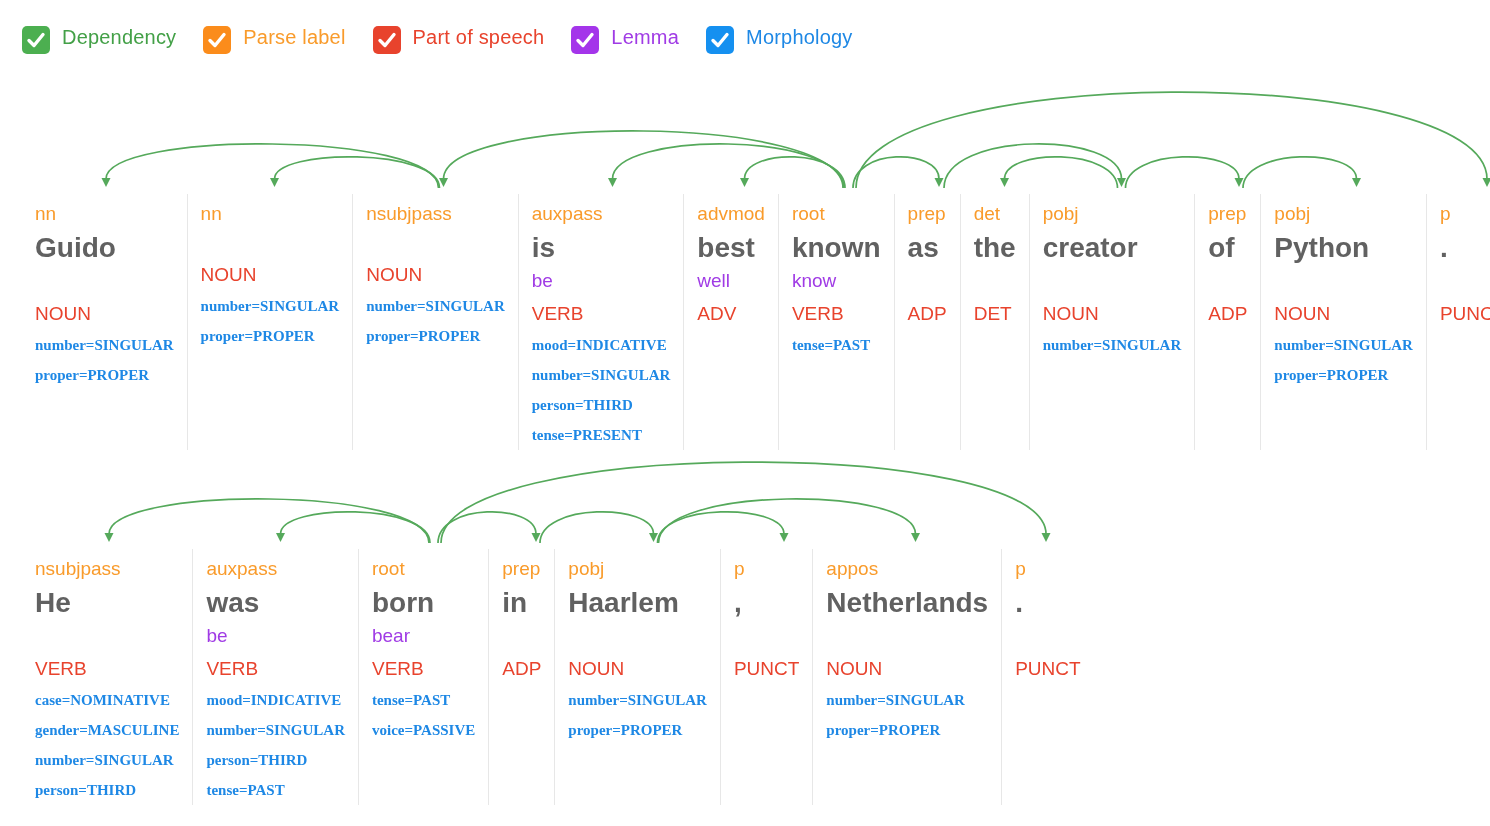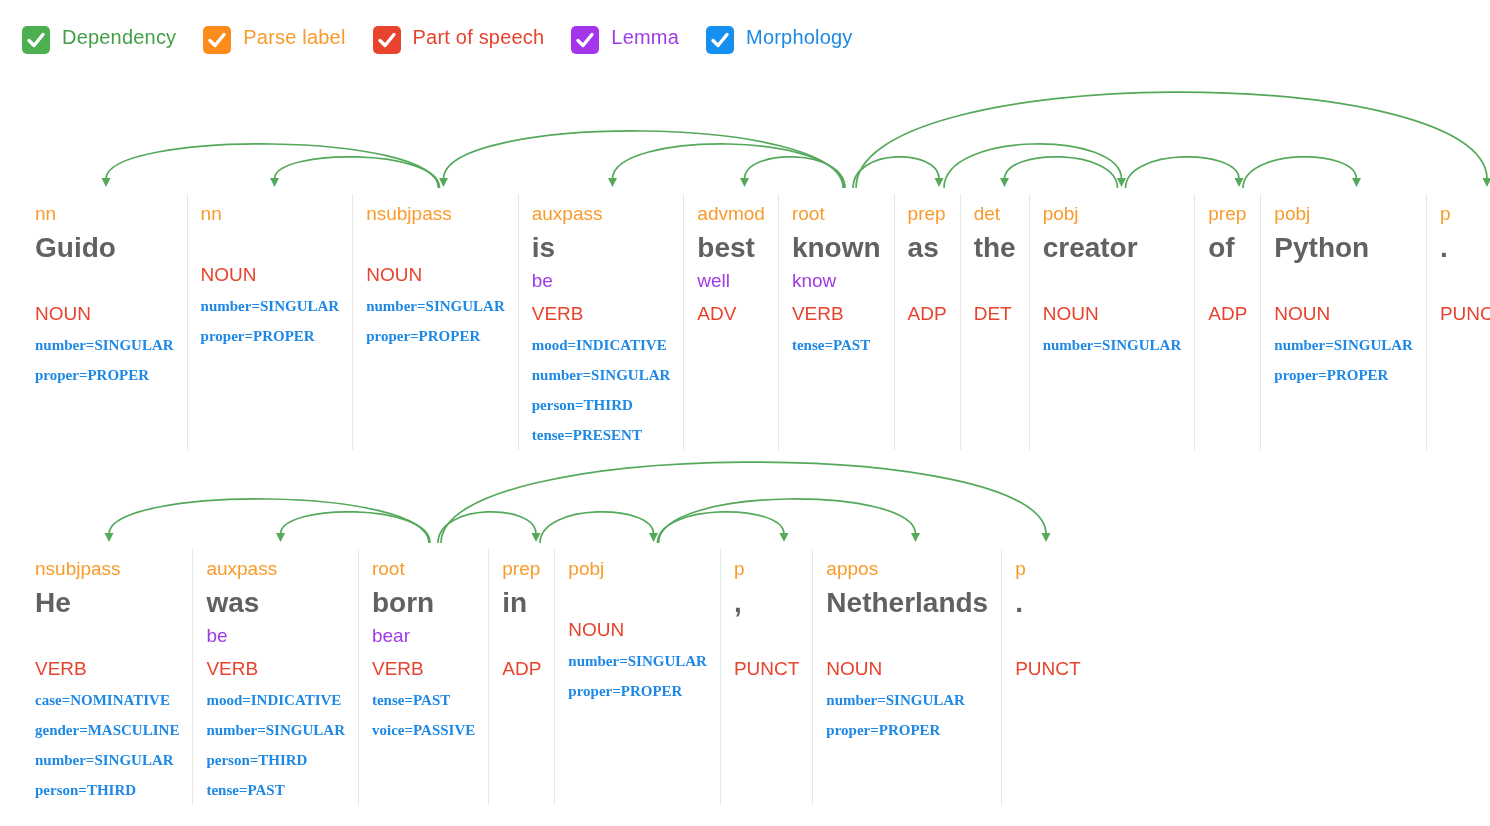--- a/index.html
+++ b/index.html
@@ -265,20 +265,21 @@
   </div>
         <div class="token">
     <div class="dep">prep</div>
     <div class="word">in</div>
     <div class="lemma"></div>
     <div class="pos">ADP</div>
     <div class="morph"></div>
   </div>
         <div class="token">
     <div class="dep">pobj</div>
+    <div class="word">Haarlem</div>
     <div class="lemma"></div>
     <div class="pos">NOUN</div>
     <div class="morph">
             <div>number=SINGULAR</div>
             <div>proper=PROPER</div>
           </div>
   </div>
         <div class="token">
     <div class="dep">p</div>
     <div class="word">,</div>

